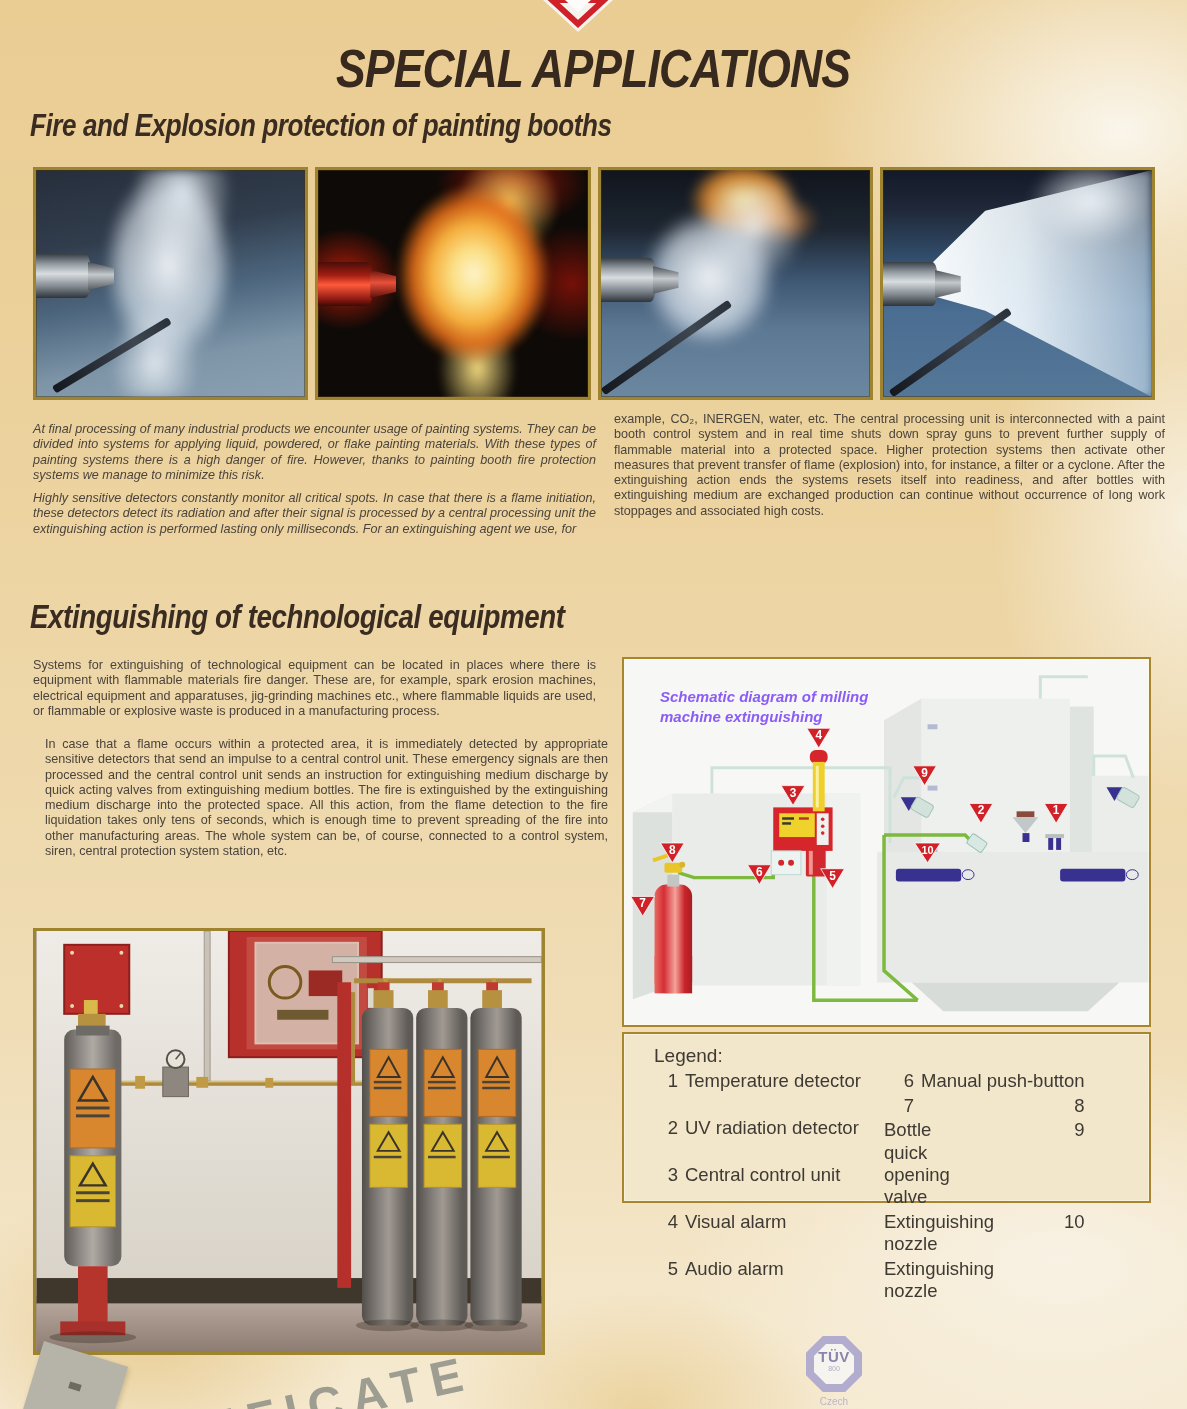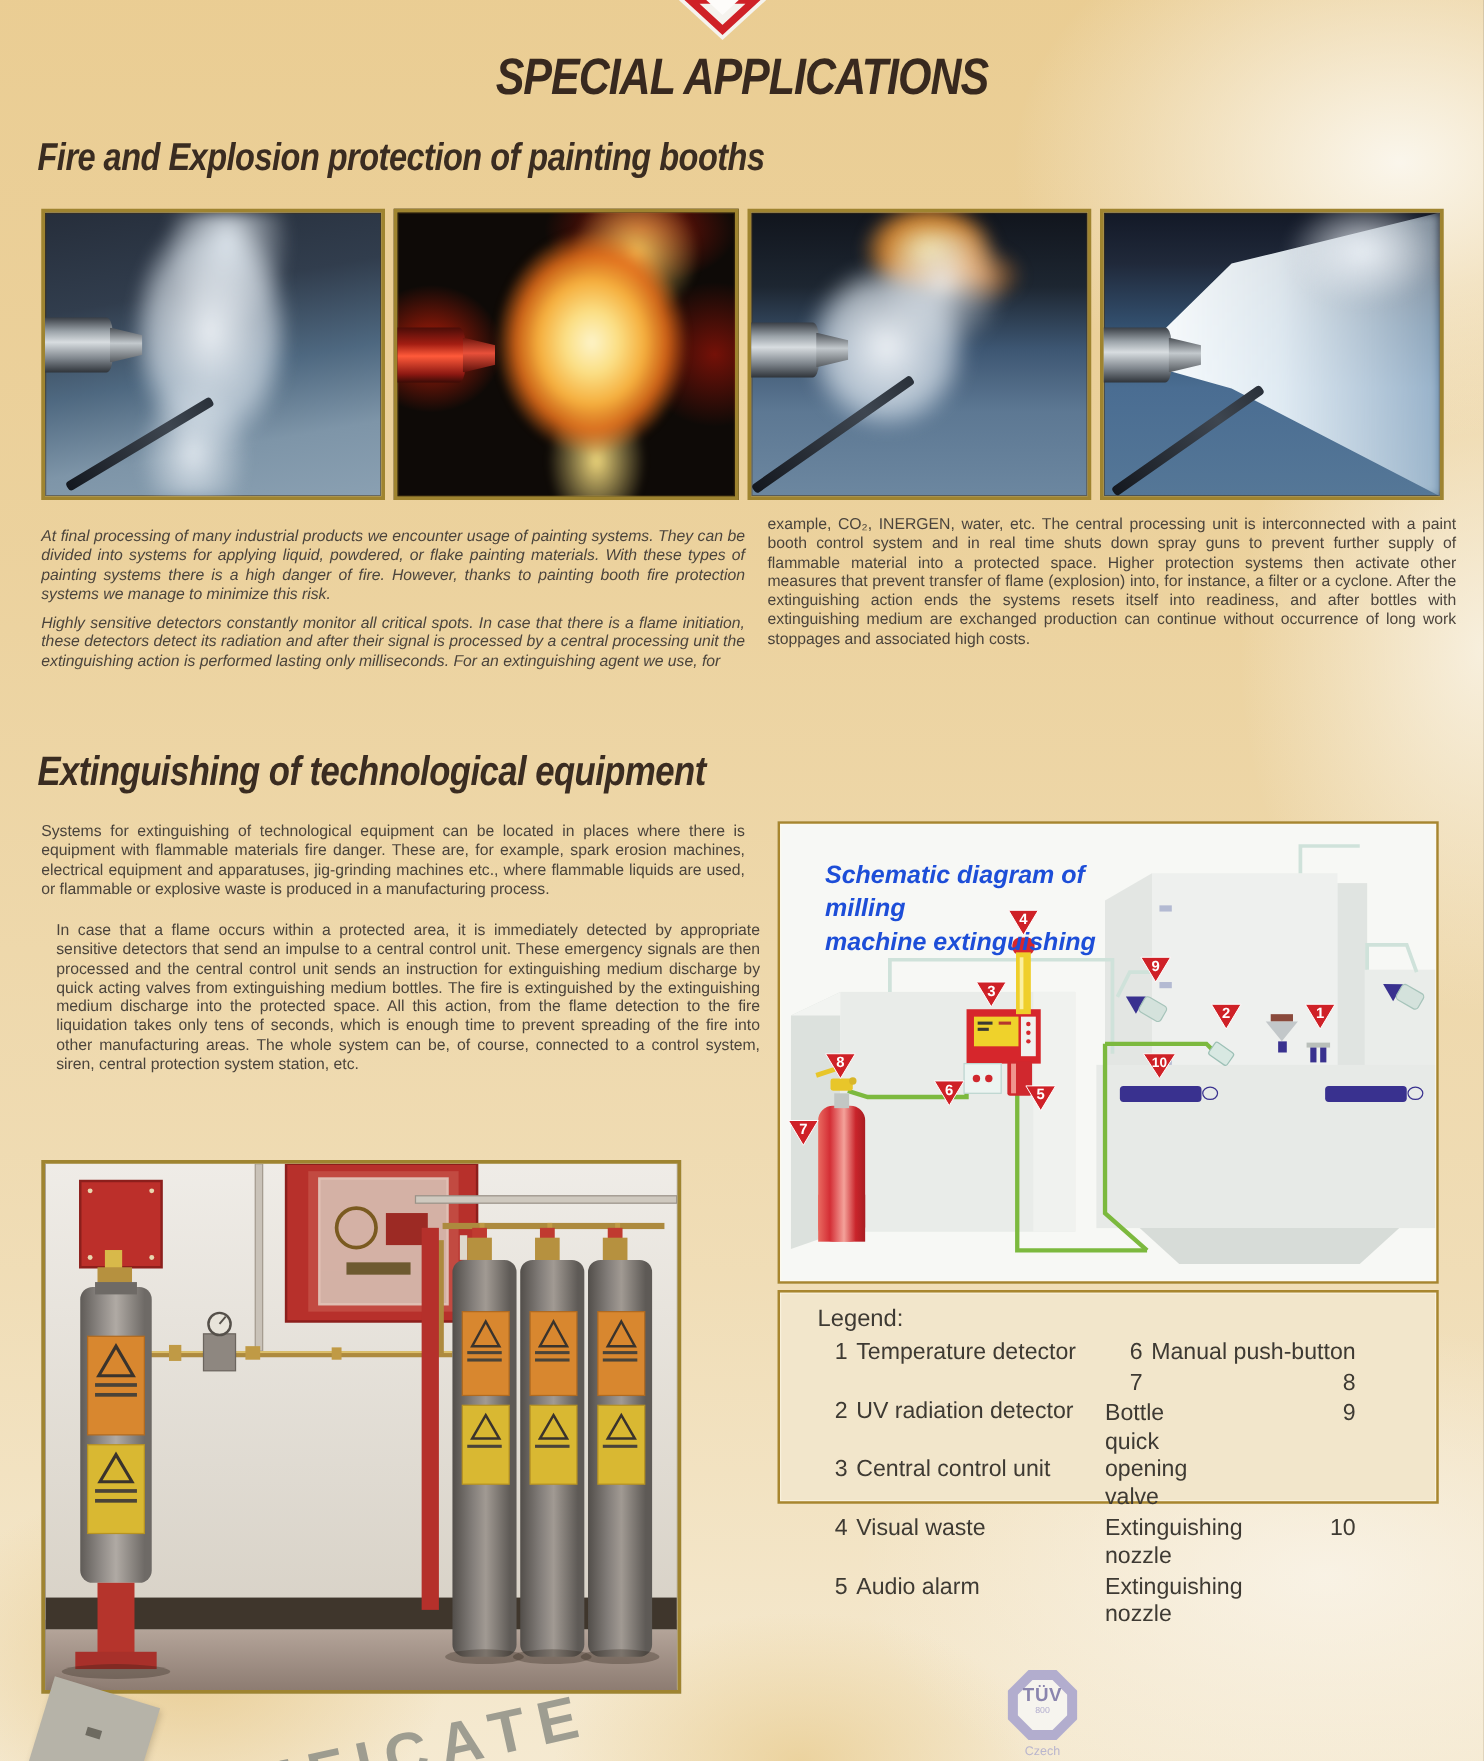--- a/index.html
+++ b/index.html
@@ -10,21 +10,21 @@
     background-image:
       radial-gradient(ellipse 430px 310px at 1120px 130px, rgba(251,248,240,.95), rgba(251,248,240,0) 72%),
       radial-gradient(ellipse 280px 420px at 1187px 520px, rgba(250,246,236,.8), rgba(250,246,236,0) 70%),
       radial-gradient(ellipse 520px 280px at 1060px 1260px, rgba(250,246,238,.75), rgba(250,246,238,0) 72%),
       radial-gradient(ellipse 300px 210px at 150px 1330px, rgba(231,201,140,.85), rgba(231,201,140,0) 70%),
       radial-gradient(ellipse 280px 170px at 640px 1409px, rgba(233,205,146,.8), rgba(233,205,146,0) 70%),
       linear-gradient(180deg, rgba(232,198,132,.45) 0%, rgba(232,198,132,.12) 30%, rgba(243,229,200,.55) 72%, rgba(246,236,214,.9) 100%);
   }
   
   .page-title{position:absolute;left:0;top:38px;width:100%;text-align:center;
-    font-size:41px;font-weight:bold;font-style:italic;color:#38291f;letter-spacing:-1px;}
+    font-size:53px;font-weight:bold;font-style:italic;color:#38291f;letter-spacing:-1px;}
   .page-title .condensed{transform-origin:50% 50%;}
   .condensed{display:inline-block;transform:scaleX(.84);transform-origin:0 50%;white-space:nowrap;}
   .h1{position:absolute;left:30px;top:108px;font-size:31px;font-weight:bold;font-style:italic;color:#3a2c21;letter-spacing:-.5px;}
   .h2{position:absolute;left:30px;top:598px;font-size:33px;font-weight:bold;font-style:italic;color:#3a2c21;letter-spacing:-.5px;}
   
   .bodycol{position:absolute;font-size:12.6px;line-height:15.3px;color:#4b443c;text-align:justify;}
   .bodycol p{margin:0 0 8px 0;}
   .col-a{left:33px;top:422px;width:563px;font-style:italic;}
   .col-b{left:614px;top:412px;width:551px;}
   .s2p{left:33px;width:563px;}
@@ -65,22 +65,22 @@
     background:linear-gradient(180deg,#3a3f46 0%,#9aa2a8 25%,#d8dde0 45%,#7e858c 75%,#2f343a 100%);}
   .nz-tip{position:absolute;left:58px;top:8px;width:26px;height:28px;
     background:linear-gradient(180deg,#4a4f55,#c3c9cd 45%,#565b60);
     clip-path:polygon(0 0,100% 22%,100% 78%,0 100%);}
   .nz-red .nz-body{background:linear-gradient(180deg,#4a0d08 0%,#a21d12 30%,#ff5a3a 52%,#8c1812 85%,#3a0b06 100%);}
   .nz-red .nz-tip{background:linear-gradient(180deg,#6b140c,#e8503a 45%,#5c100a);}
   .rod{position:absolute;height:8px;background:linear-gradient(90deg,#14181f,#3e4650 70%,#2a313a);transform-origin:0 50%;border-radius:3px;}
   
   .schem-box{position:absolute;left:622px;top:657px;width:529px;height:370px;box-sizing:border-box;
     border:2px solid #a8862f;background:#f7f8f5;box-shadow:inset 0 0 0 1px rgba(255,250,235,.6);}
-  .schem-title{position:absolute;left:36px;top:28px;width:250px;font-size:20px;font-weight:bold;font-style:italic;
-    color:#1d4ed8;line-height:1.35;}
+  .schem-title{position:absolute;left:36px;top:28px;width:250px;font-size:15px;font-weight:bold;font-style:italic;
+    color:#8b5cf6;line-height:1.35;}
   .schem-svg{position:absolute;left:0;top:0;width:100%;height:100%;}
   
   .legend-box{position:absolute;left:622px;top:1032px;width:529px;height:171px;box-sizing:border-box;
     border:2px solid #a8862f;background:#f2e6cb;box-shadow:inset 0 0 0 1px rgba(255,250,235,.55);
     padding:11px 0 0 30px;color:#3e3a33;}
   .legend-title{font-size:19px;margin-bottom:3px;}
   .legend-cols{display:flex;}
   .legend-col{display:grid;grid-template-columns:24px auto;column-gap:7px;row-gap:2.5px;
     font-size:18.5px;line-height:1.2;width:228px;}
   .legend-col.right{grid-template-columns:30px auto;width:auto;margin-left:2px;}
@@ -344,21 +344,21 @@
     <div class="legend-title">Legend:</div>
     <div class="legend-cols">
       <div class="legend-col">
         <span class="li-num">1</span>
           <span>Temperature detector</span>
         <span class="li-num">2</span>
           <span>UV radiation detector</span>
         <span class="li-num">3</span>
           <span>Central control unit</span>
         <span class="li-num">4</span>
-          <span>Visual waste</span>
+          <span>Visual alarm</span>
         <span class="li-num">5</span>
           <span>Audio alarm</span>
       </div>
       <div class="legend-col right">
         <span class="li-num">6</span>
           <span>Manual push-button</span>
         <span class="li-num">7</span>
         <span class="li-num">8</span>
           <span>Bottle quick opening valve</span>
         <span class="li-num">9</span>

